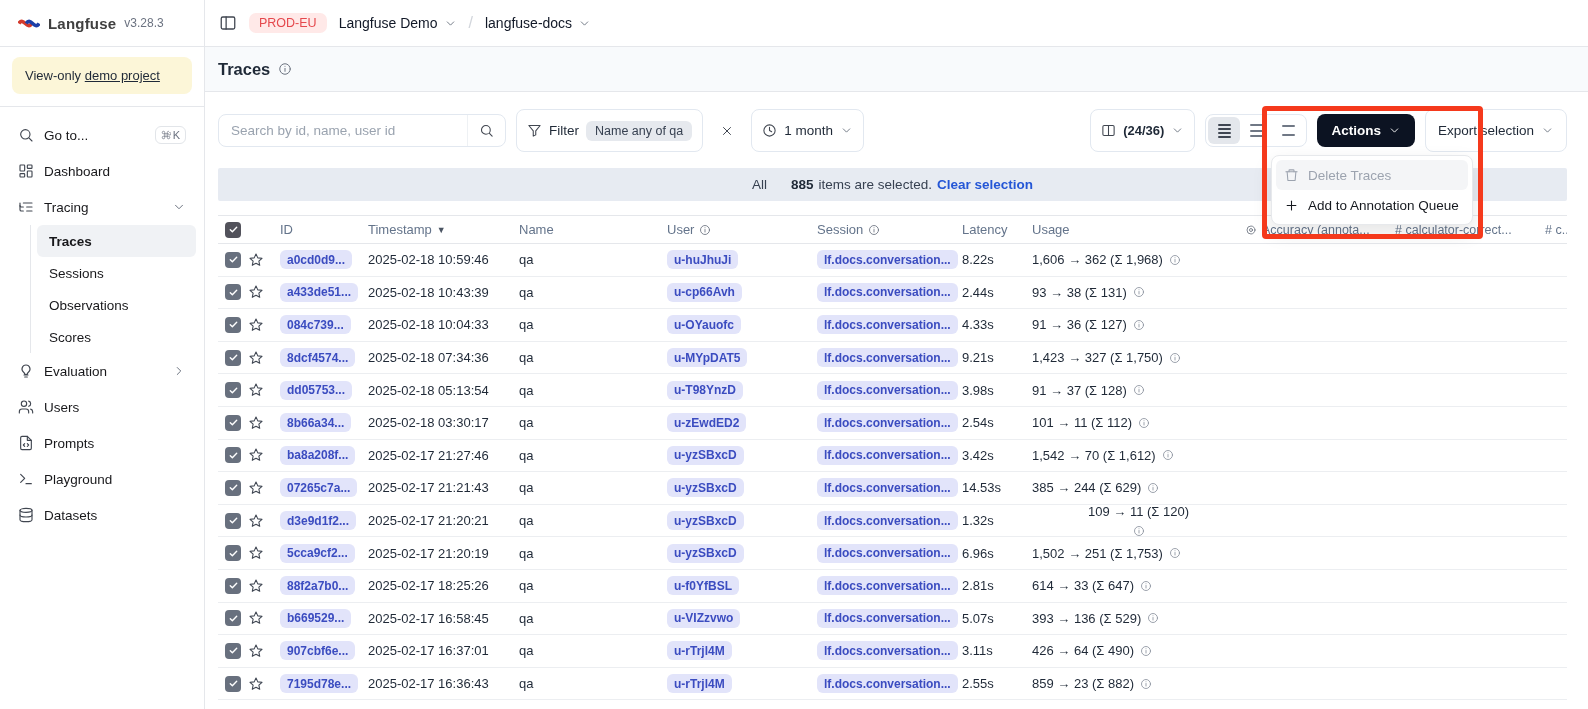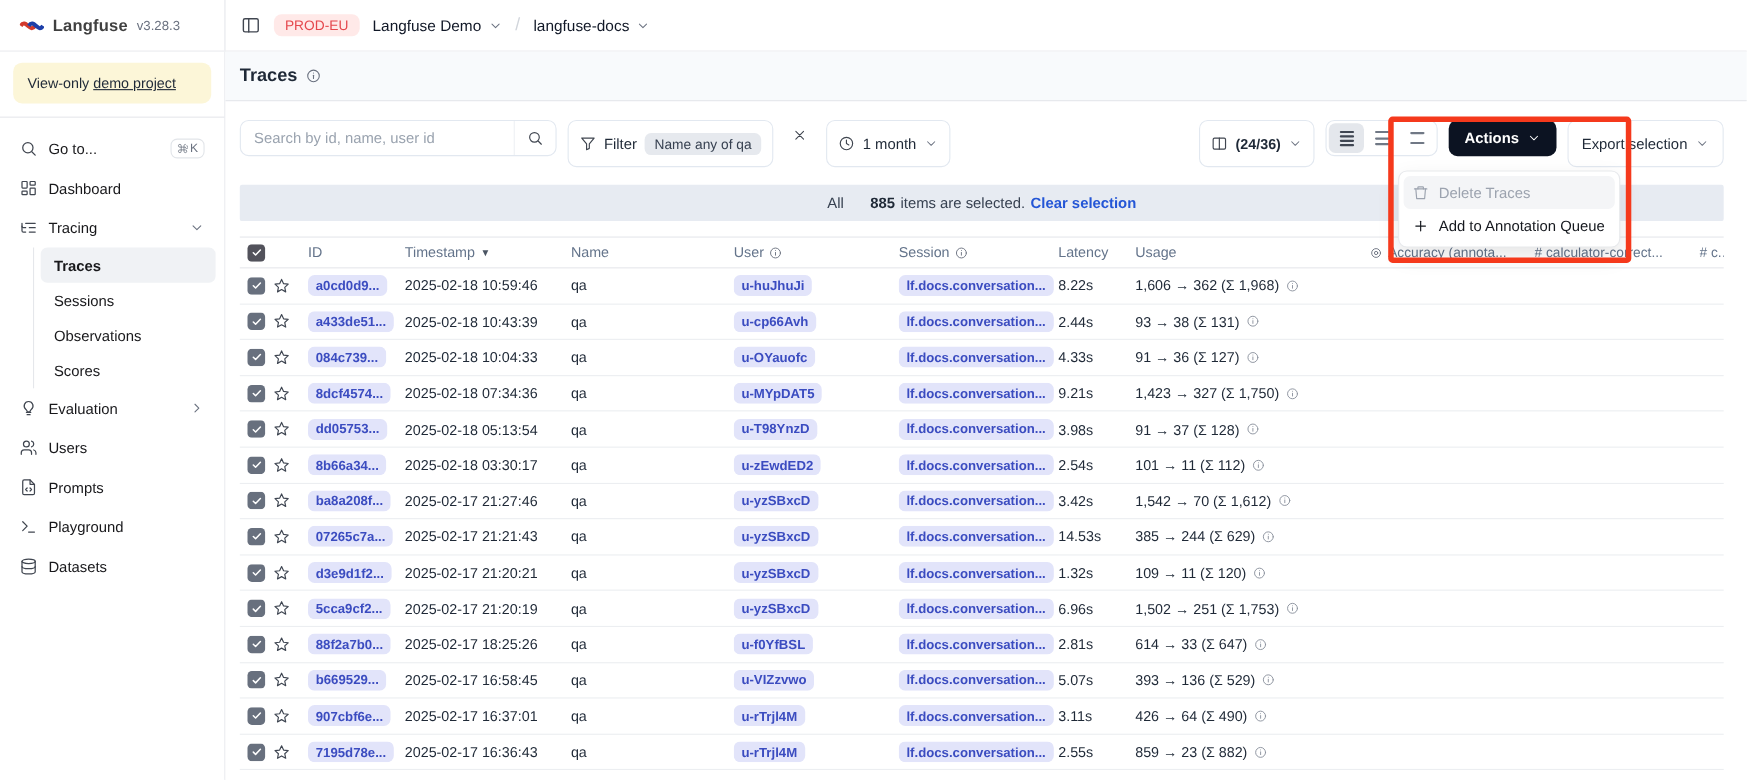--- a/index.html
+++ b/index.html
@@ -31,21 +31,21 @@
   .kbd { display:inline-flex; align-items:center; gap:2px; border:1px solid #e2e5e9; border-radius:6px; padding:2px 5px; font-size:11px; color:#6b7280; background:#fff; }
   .subnav { margin-left:22px; border-left:1px solid #e5e7eb; padding-left:6px; }
   .subnav .nav-item { height:32px; padding:0 12px; }
   .nav-item.active { background:#f0f2f5; font-weight:bold; }
 
   
   .main { flex:1; min-width:0; display:flex; flex-direction:column; background:#fff; }
   .page-band { height:45px; background:#f8fafc; border-bottom:1px solid #e5e7eb; display:flex; align-items:center; gap:8px; padding:0 13px; }
   .page-title { font-size:16.5px; font-weight:bold; color:#1f2937; }
 
-  .toolbar { display:flex; align-items:flex-start; gap:10px; padding:17px 21px 0 13px; }
+  .toolbar { display:flex; align-items:center; gap:10px; padding:17px 21px 0 13px; }
   .search-box { width:288px; height:33px; border:1px solid #e2e8f0; border-radius:8px; display:flex; align-items:center; overflow:hidden; background:#fff; }
   .search-box input { flex:1; border:0; outline:none; font-size:13.5px; padding:0 12px; color:#1f2937; font-family:inherit; background:transparent; }
   .search-box input::placeholder { color:#9aa3af; }
   .search-ic-zone { width:38px; height:100%; border-left:1px solid #eef1f4; display:flex; align-items:center; justify-content:center; }
   .btn { height:43px; border:1px solid #e2e8f0; border-radius:8px; background:#fff; display:flex; align-items:center; gap:7px; padding:0 10px; font-size:13.5px; color:#1f2937; cursor:pointer; }
   .chip { background:#e6e9ee; border-radius:6px; padding:3px 9px; font-size:12.5px; color:#374151; white-space:nowrap; }
   .ghost-btn { width:28px; height:28px; display:flex; align-items:center; justify-content:center; border-radius:6px; cursor:pointer; }
   .spacer { flex:1; }
   .seg { height:33px; border:1px solid #e2e8f0; border-radius:8px; display:flex; align-items:center; padding:0 2px; background:#fff; }
   .seg-cell { width:32px; height:27px; border-radius:6px; display:flex; flex-direction:column; align-items:center; justify-content:center; cursor:pointer; }
@@ -687,21 +687,21 @@
             </div>
     <div class="td">2025-02-17 21:20:21</div>
     <div class="td">qa</div>
     <div class="td">
               <span class="badge">u-yzSBxcD</span>
             </div>
     <div class="td">
               <span class="badge">lf.docs.conversation...</span>
             </div>
     <div class="td">1.32s</div>
-    <div class="td" style="gap:6px;">
+    <div class="td" style="gap:6px;flex-direction:column;">
               <span>109 → 11 (Σ 120)</span>
               <svg class="ic" width="12" height="12" viewBox="0 0 24 24" style="stroke:#8b929e;flex:0 0 auto;">
                 <circle cx="12" cy="12" r="9"></circle>
                 <path d="M12 11v5"></path>
                 <path d="M12 7.5h.01"></path>
               </svg>
             </div>
     <div class="td"></div>
     <div class="td"></div>
     <div class="td"></div>

